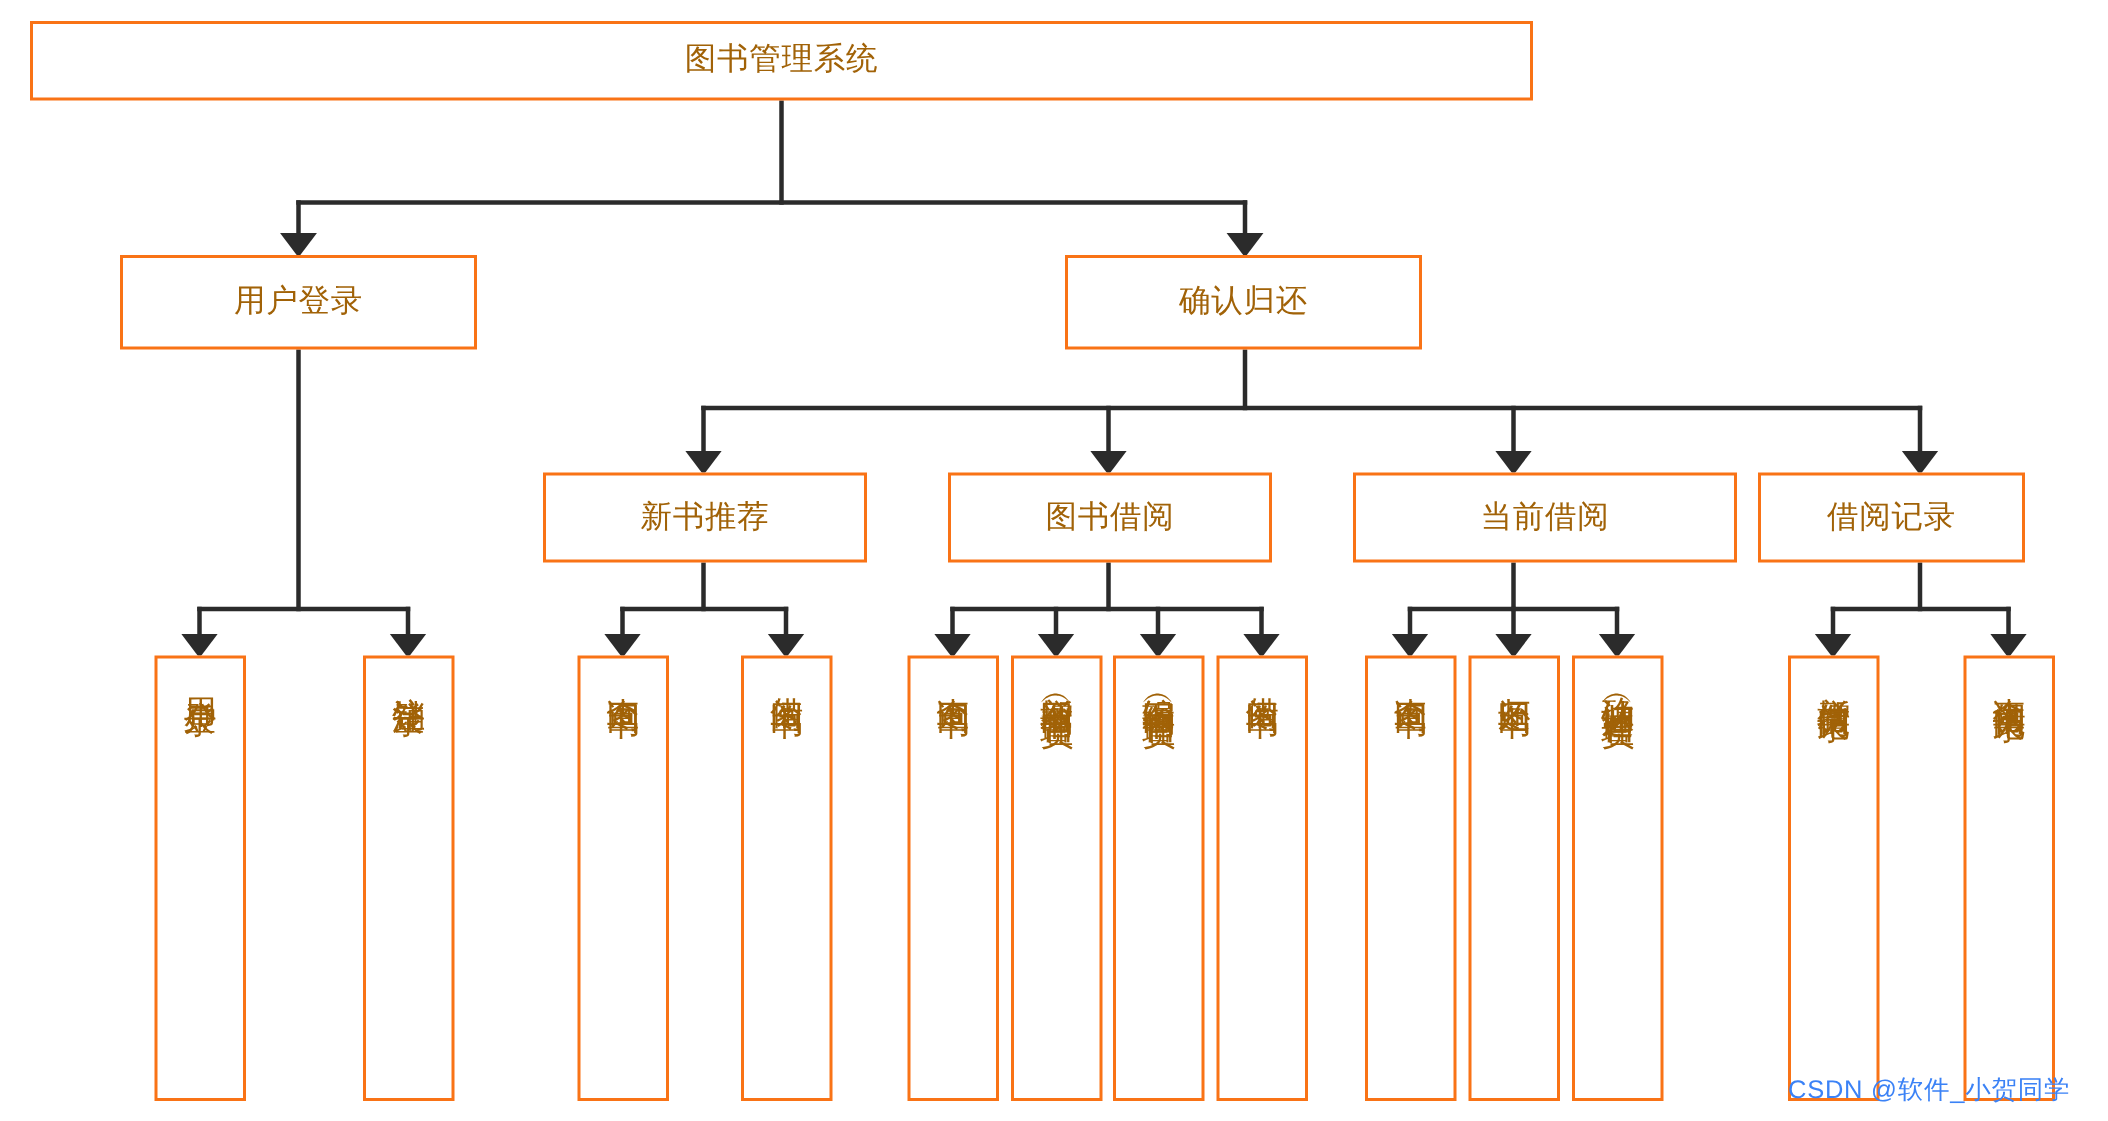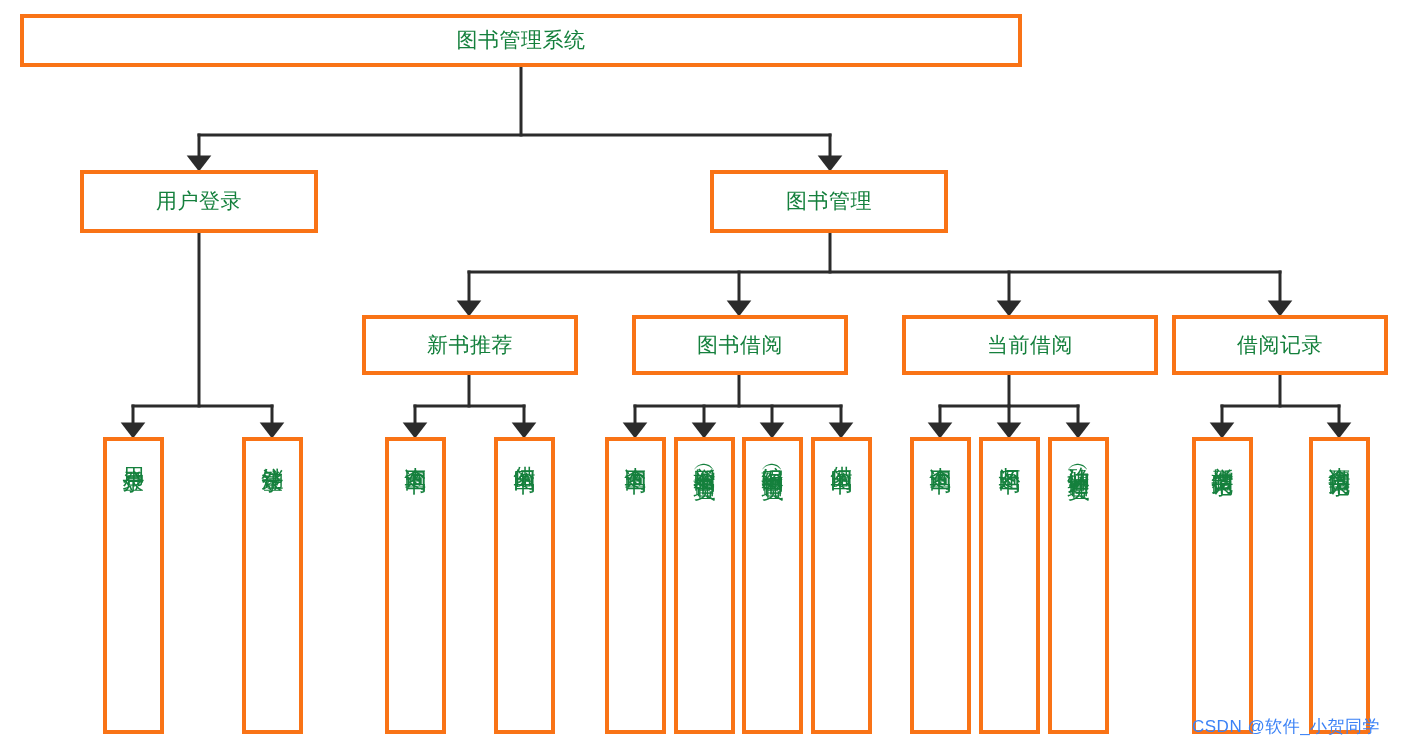--- a/index.html
+++ b/index.html
@@ -21,26 +21,26 @@
     position: absolute;
     left: 0;
     top: 0;
     width: 1405px;
     height: 747px;
     pointer-events: none;
   }
   .node {
     position: absolute;
     box-sizing: border-box;
-    border: 4px solid #f97316;
+    border: 2px solid #f97316;
     background: #ffffff;
     display: flex;
     align-items: center;
     justify-content: center;
-    color: #15803d;
+    color: #a16207;
   }
   .node-label {
     font-size: 21px;
     line-height: 1.15;
     white-space: nowrap;
     letter-spacing: 0.5px;
   }
   .leaf {
     align-items: flex-start;
     justify-content: center;
@@ -126,36 +126,36 @@
 
   <div class="node" style="left:20px; top:14px; width:1002px; height:53px;">
     <span class="node-label">图书管理系统</span>
   </div>
 
   <div class="node" style="left:80px; top:170px; width:238px; height:63px;">
     <span class="node-label">用户登录</span>
   </div>
 
   <div class="node" style="left:710px; top:170px; width:238px; height:63px;">
-    <span class="node-label">图书管理</span>
+    <span class="node-label">确认归还</span>
   </div>
 
   <div class="node" style="left:362px; top:315px; width:216px; height:60px;">
     <span class="node-label">新书推荐</span>
   </div>
 
   <div class="node" style="left:632px; top:315px; width:216px; height:60px;">
     <span class="node-label">图书借阅</span>
   </div>
 
   <div class="node" style="left:902px; top:315px; width:256px; height:60px;">
     <span class="node-label">当前借阅</span>
   </div>
 
-  <div class="node" style="left:1172px; top:315px; width:216px; height:60px;">
+  <div class="node" style="left:1172px; top:315px; width:178px; height:60px;">
     <span class="node-label">借阅记录</span>
   </div>
 
   <div class="node leaf" style="left:103px; top:437px; width:61px; height:297px;">
     <span class="node-label">用户登录</span>
   </div>
 
   <div class="node leaf" style="left:242px; top:437px; width:61px; height:297px;">
     <span class="node-label">注销登录</span>
   </div>

